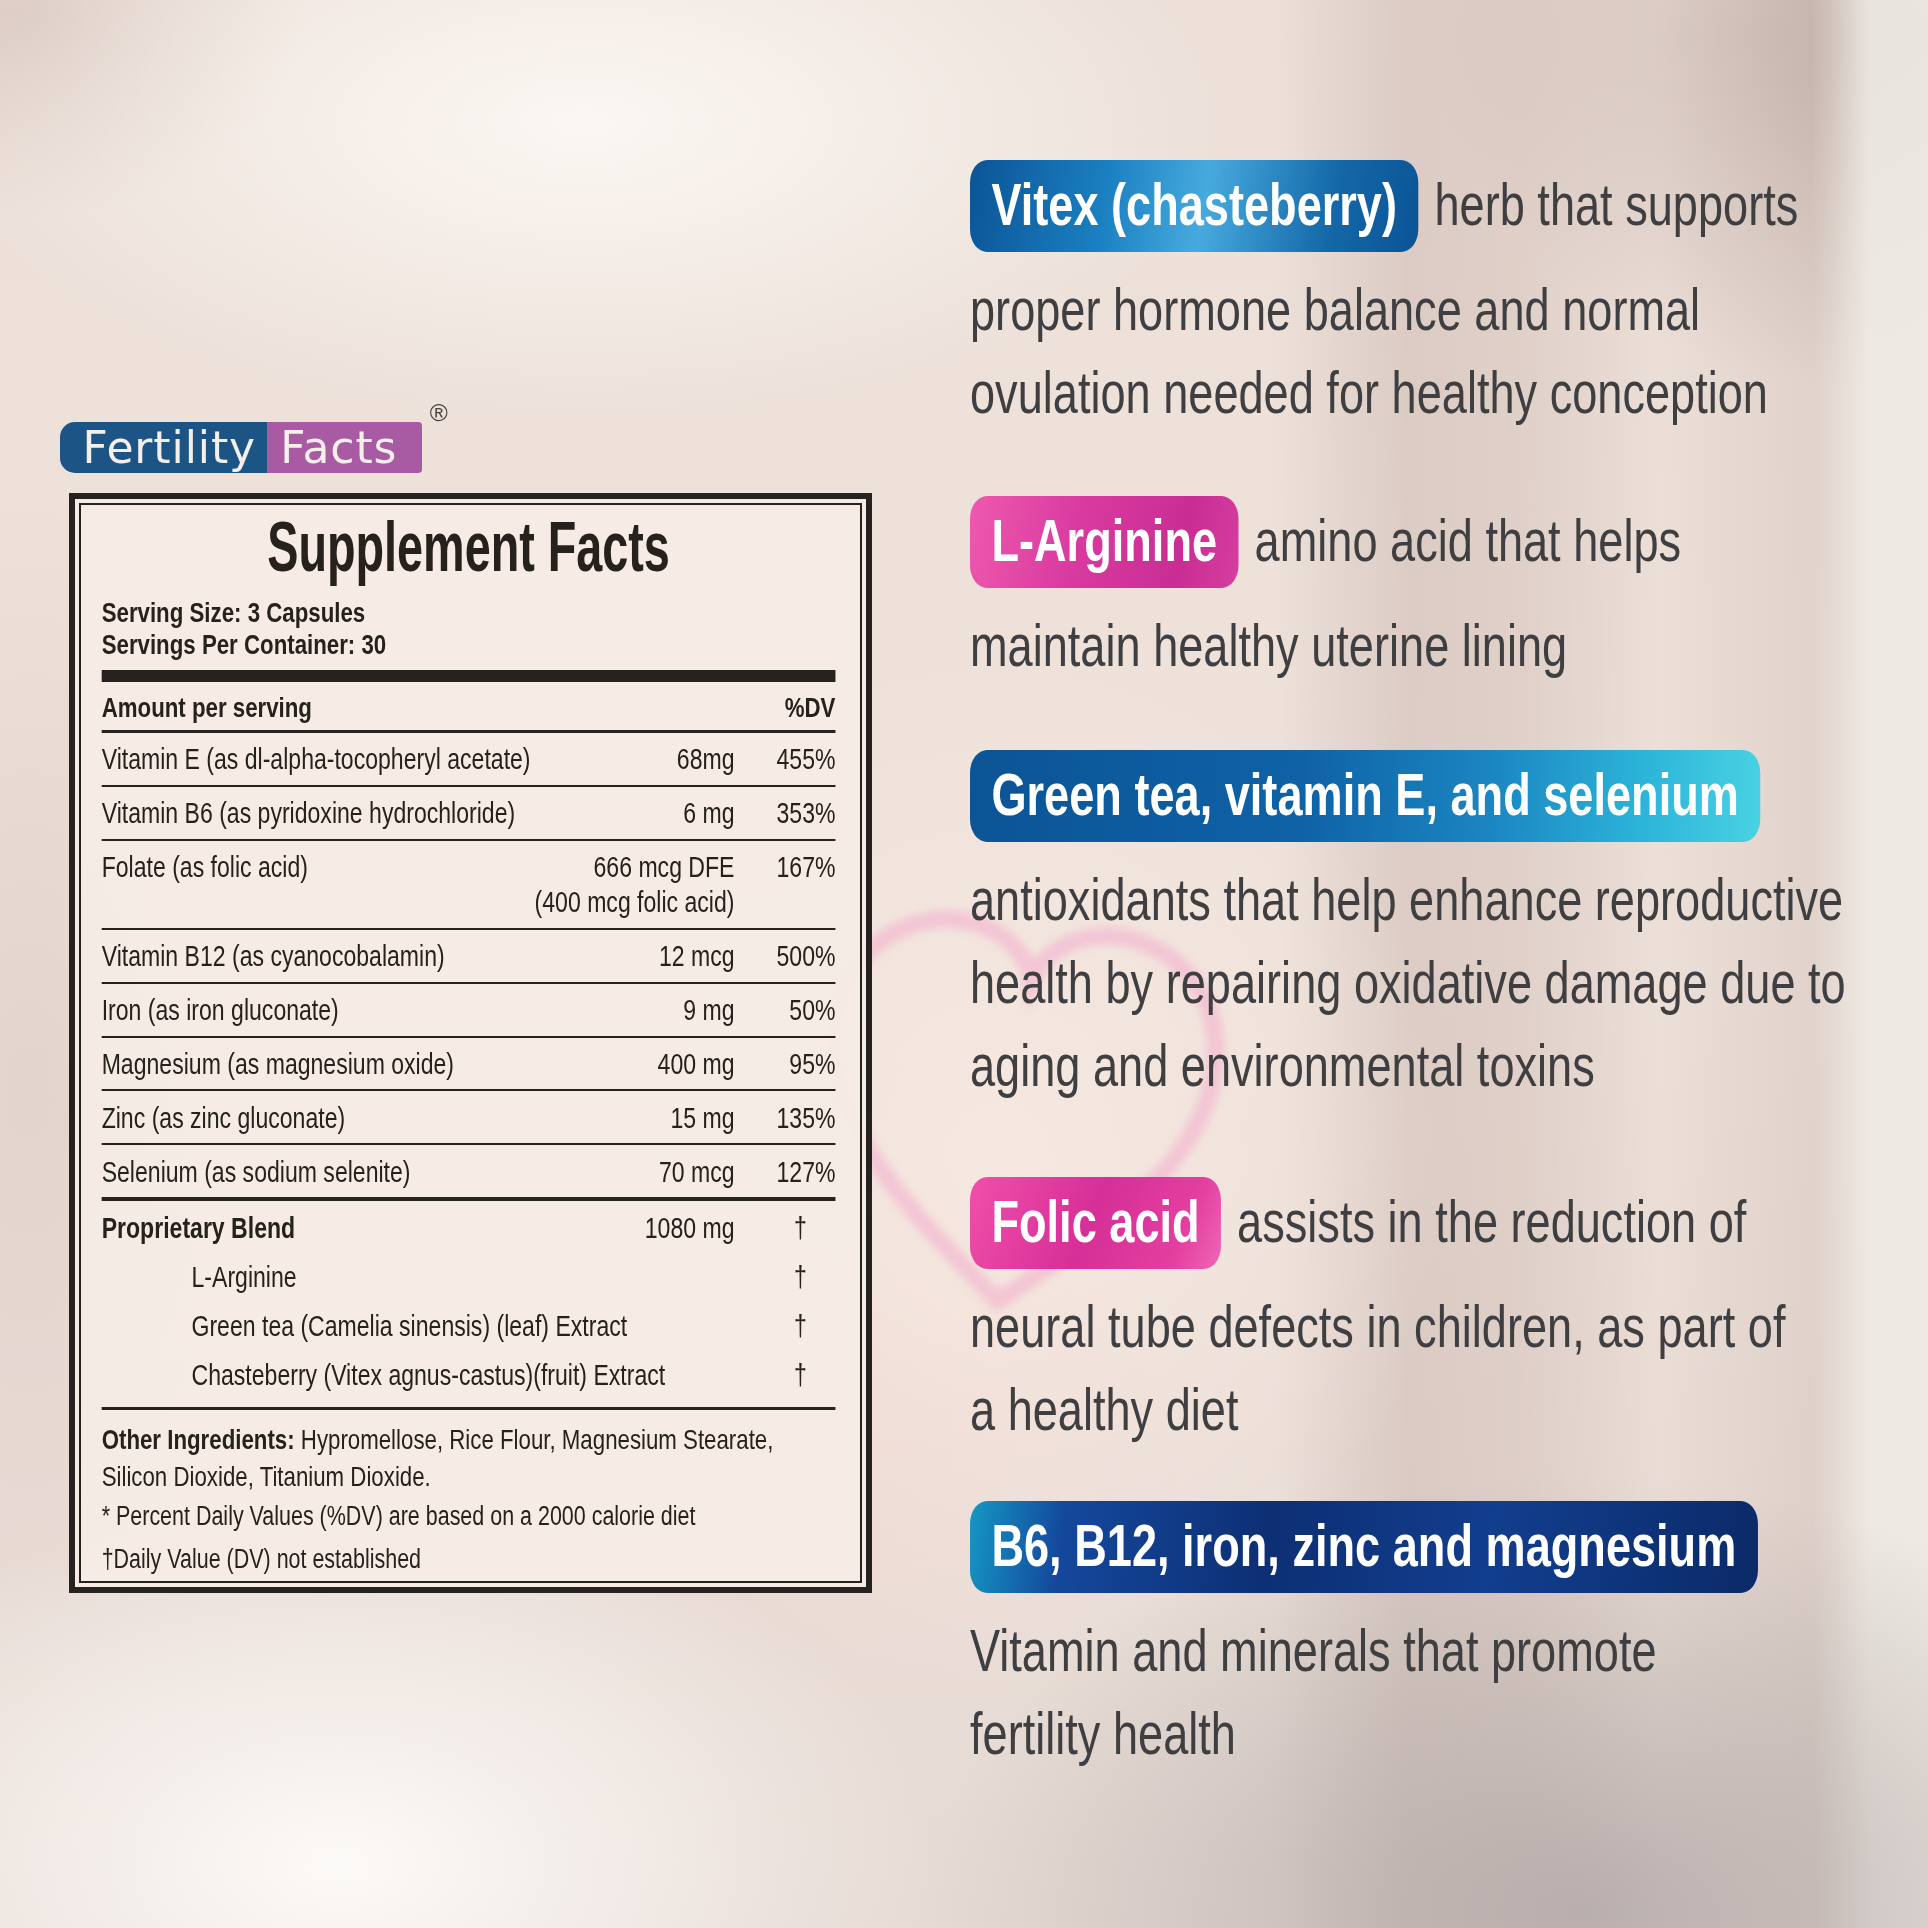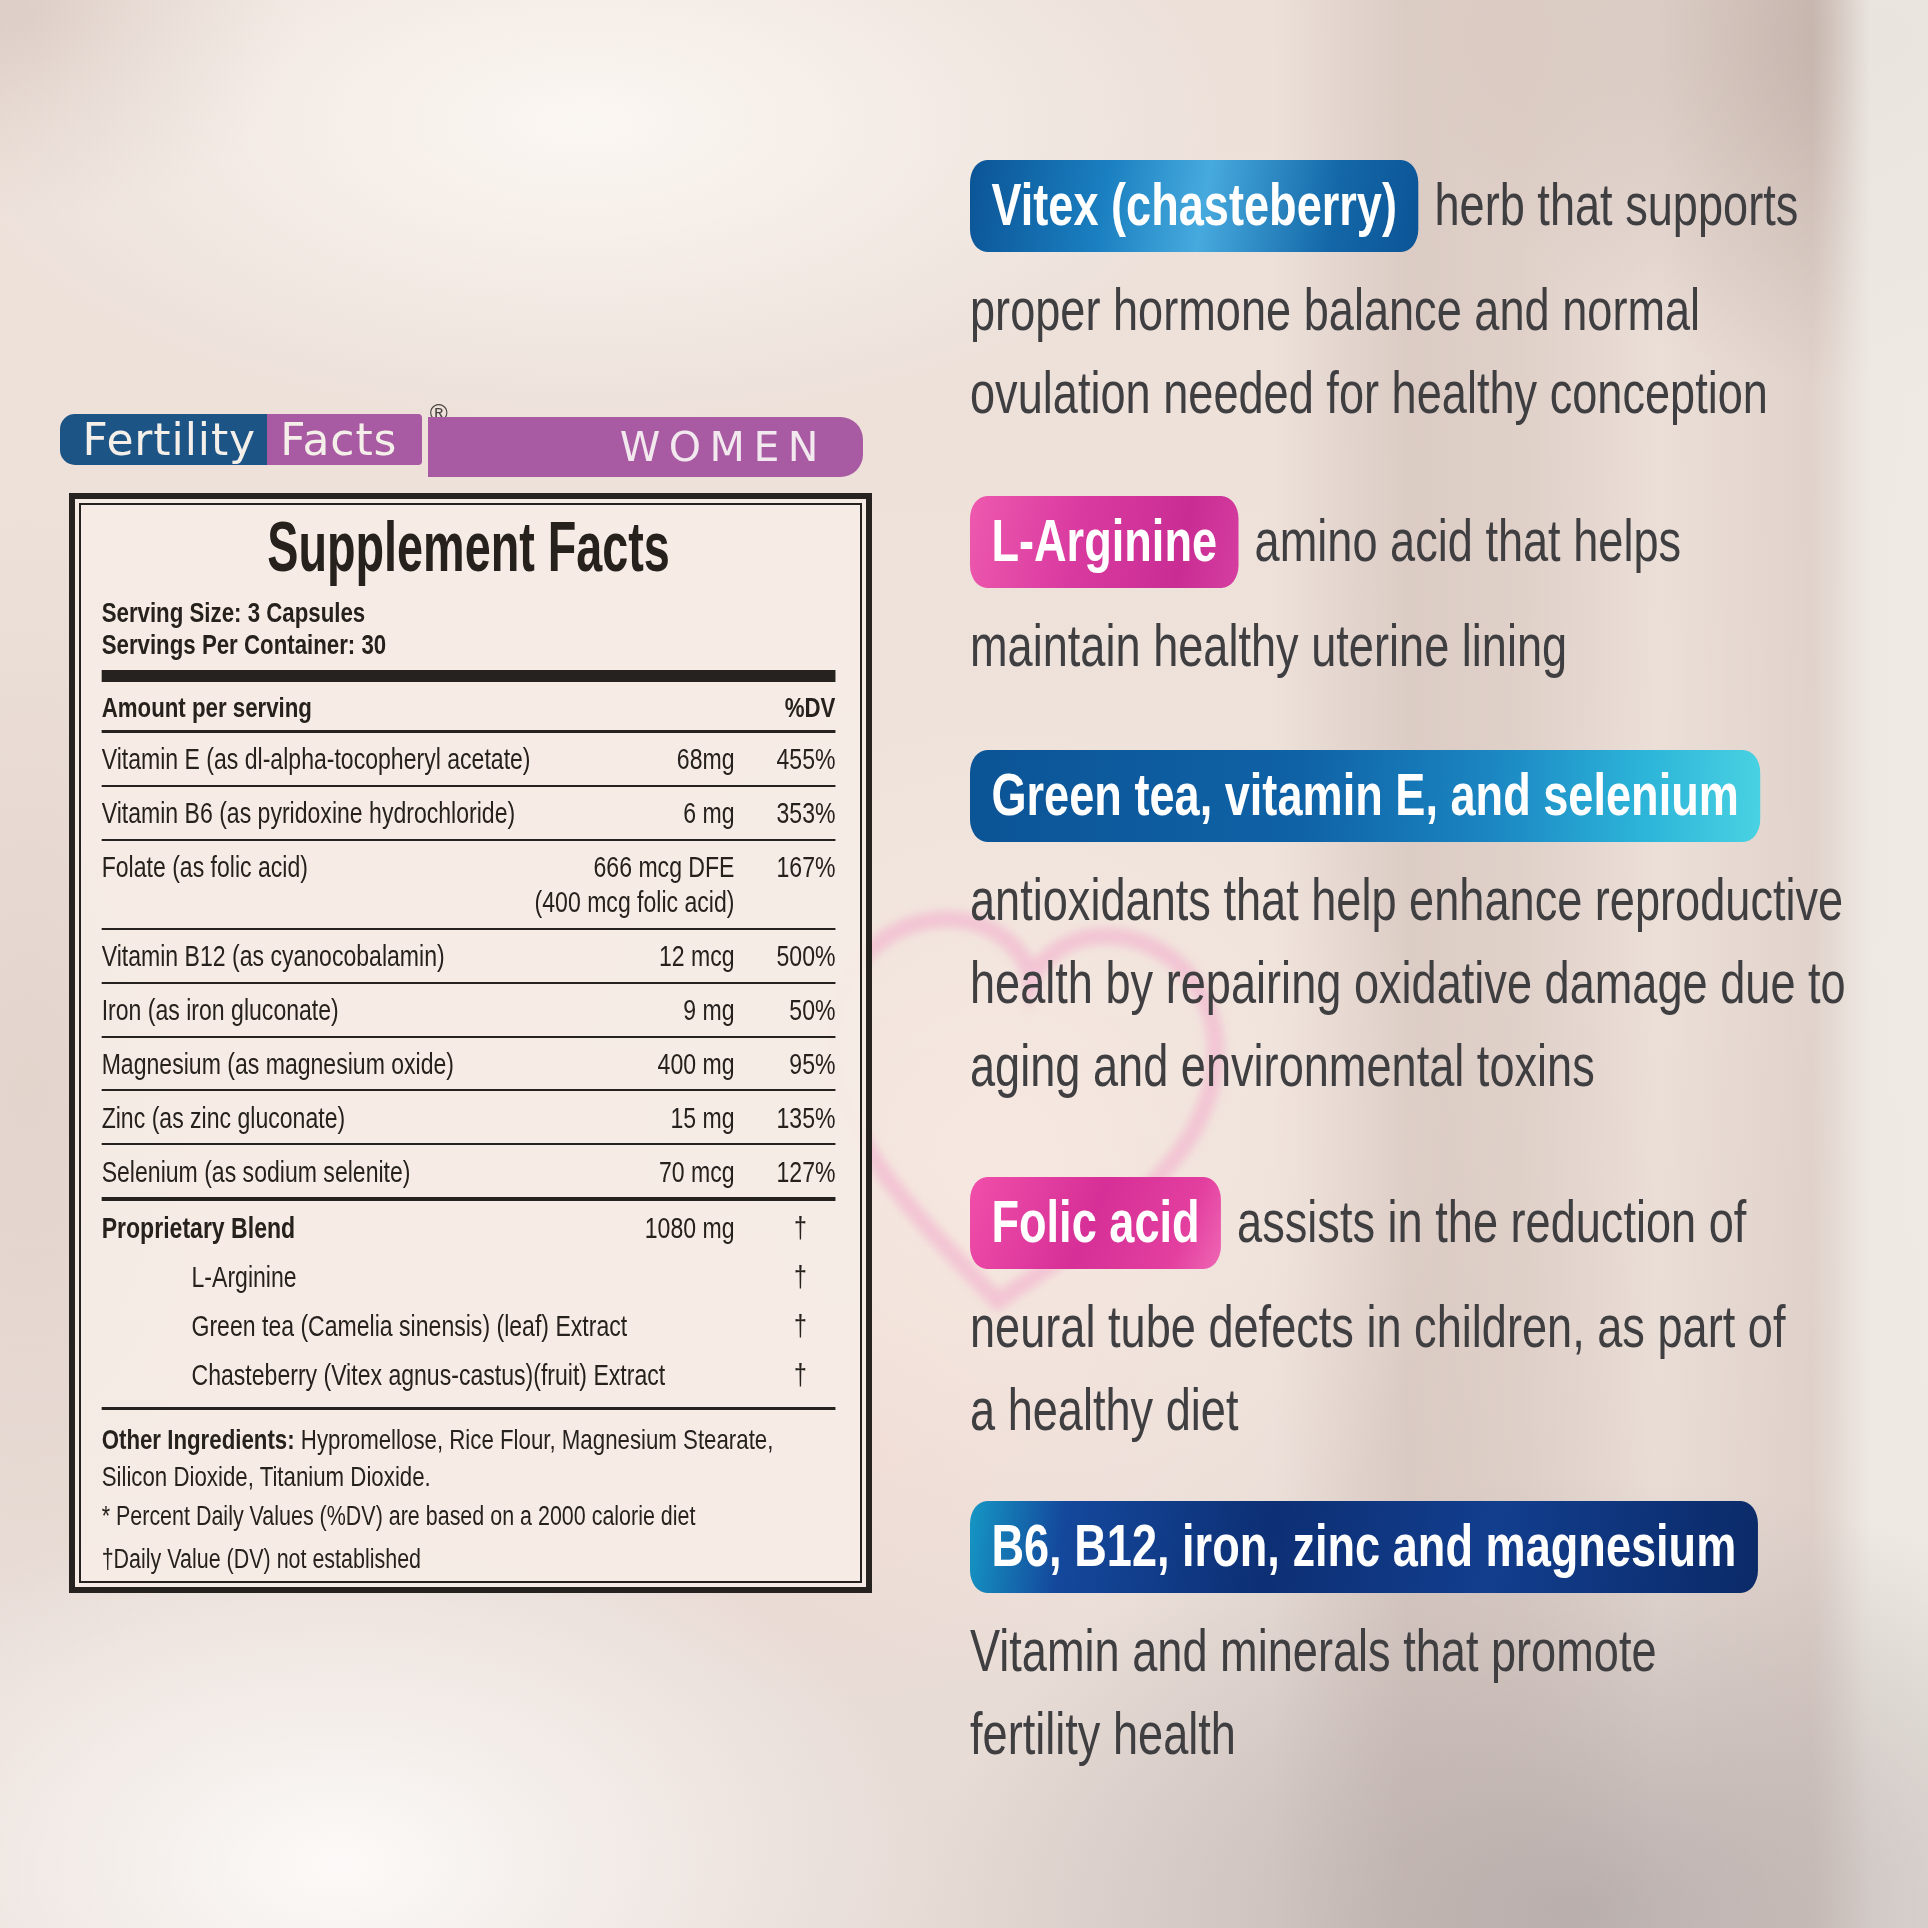--- a/index.html
+++ b/index.html
@@ -18,21 +18,21 @@
     radial-gradient(ellipse 603px 697px at 998px 1168px, rgba(247,233,225,.9), rgba(247,233,225,0) 75%),
     radial-gradient(ellipse 490px 395px at 847px 1431px, rgba(240,209,204,.5), rgba(240,209,204,0) 70%),
     radial-gradient(ellipse 395px 847px at 28px 1083px, rgba(216,198,190,.5), rgba(216,198,190,0) 70%);}
   .bg-4{background:
     radial-gradient(ellipse 810px 490px at 339px 1864px, rgba(253,251,249,.96), rgba(253,251,249,0) 74%),
     radial-gradient(ellipse 904px 603px at 1582px 1911px, rgba(178,168,167,.85), rgba(178,168,167,0) 72%),
     linear-gradient(90deg, rgba(0,0,0,0) 94%, rgba(240,237,231,.85) 97%);}
   .heart-wrap{position:absolute;left:772px;top:862px;width:490px;height:513px;
     transform:rotate(6deg);filter:blur(4.7px);opacity:.8;z-index:1;}
   
-  .brand{position:absolute;left:60px;top:414px;height:66px;display:flex;align-items:flex-start;z-index:3;}
+  .brand{position:absolute;left:60px;top:414px;height:66px;display:flex;align-items:center;z-index:3;}
   .logo-box{display:flex;align-items:center;color:#f4efe9;font-family:"DejaVu Sans",sans-serif;
     font-size:44px;font-weight:400;letter-spacing:0.9px;}
   .logo-fert{background:#1d5486;border-radius:15px 0 0 15px;padding:0 11.3px 0 22.6px;}
   .logo-blend{background:#a85aa3;border-radius:0 3.8px 3.8px 0;padding:0 24.5px 0 13px;}
   .reg-mark{position:absolute;right:-26px;top:-15px;color:#4a4440;font-size:24.5px;font-weight:400;}
   .women-banner{position:absolute;left:428px;top:417px;width:435px;height:60px;background:#a85aa3;
     border-radius:0 22.6px 22.6px 0;display:flex;align-items:center;justify-content:flex-end;
     color:#f2e9ef;font-family:"DejaVu Sans",sans-serif;font-size:41px;letter-spacing:8.5px;
     padding-right:36px;box-sizing:border-box;z-index:3;}
   
@@ -92,21 +92,20 @@
       <path d="M256 448 C 150 360 56 282 56 178 C 56 104 114 56 172 56 C 216 56 248 82 256 112 C 264 82 296 56 340 56 C 398 56 456 104 456 178 C 456 282 362 360 256 448 Z" fill="none" stroke="#f0a9c7" stroke-width="16" opacity="0.85"></path>
       <path d="M256 448 C 150 360 56 282 56 178 C 56 104 114 56 172 56 C 216 56 248 82 256 112 C 264 82 296 56 340 56 C 398 56 456 104 456 178 C 456 282 362 360 256 448 Z" fill="none" stroke="#f7c6da" stroke-width="6" opacity="0.9"></path>
     </svg>
   </div>
 
   <div class="brand">
     <span class="logo-box logo-fert">Fertility</span>
     <span class="logo-box logo-blend">Facts</span>
     <span class="reg-mark">®</span>
   </div>
-  <div class="women-banner">WOMEN</div>
 
   <div class="facts">
     <div class="facts-frame">
       <div class="facts-content">
         <div class="sf-title">Supplement Facts</div>
         <div class="sf-serving">
           <div>Serving Size: 3 Capsules</div>
           <div>Servings Per Container: 30</div>
         </div>
         <div class="bar13"></div>

